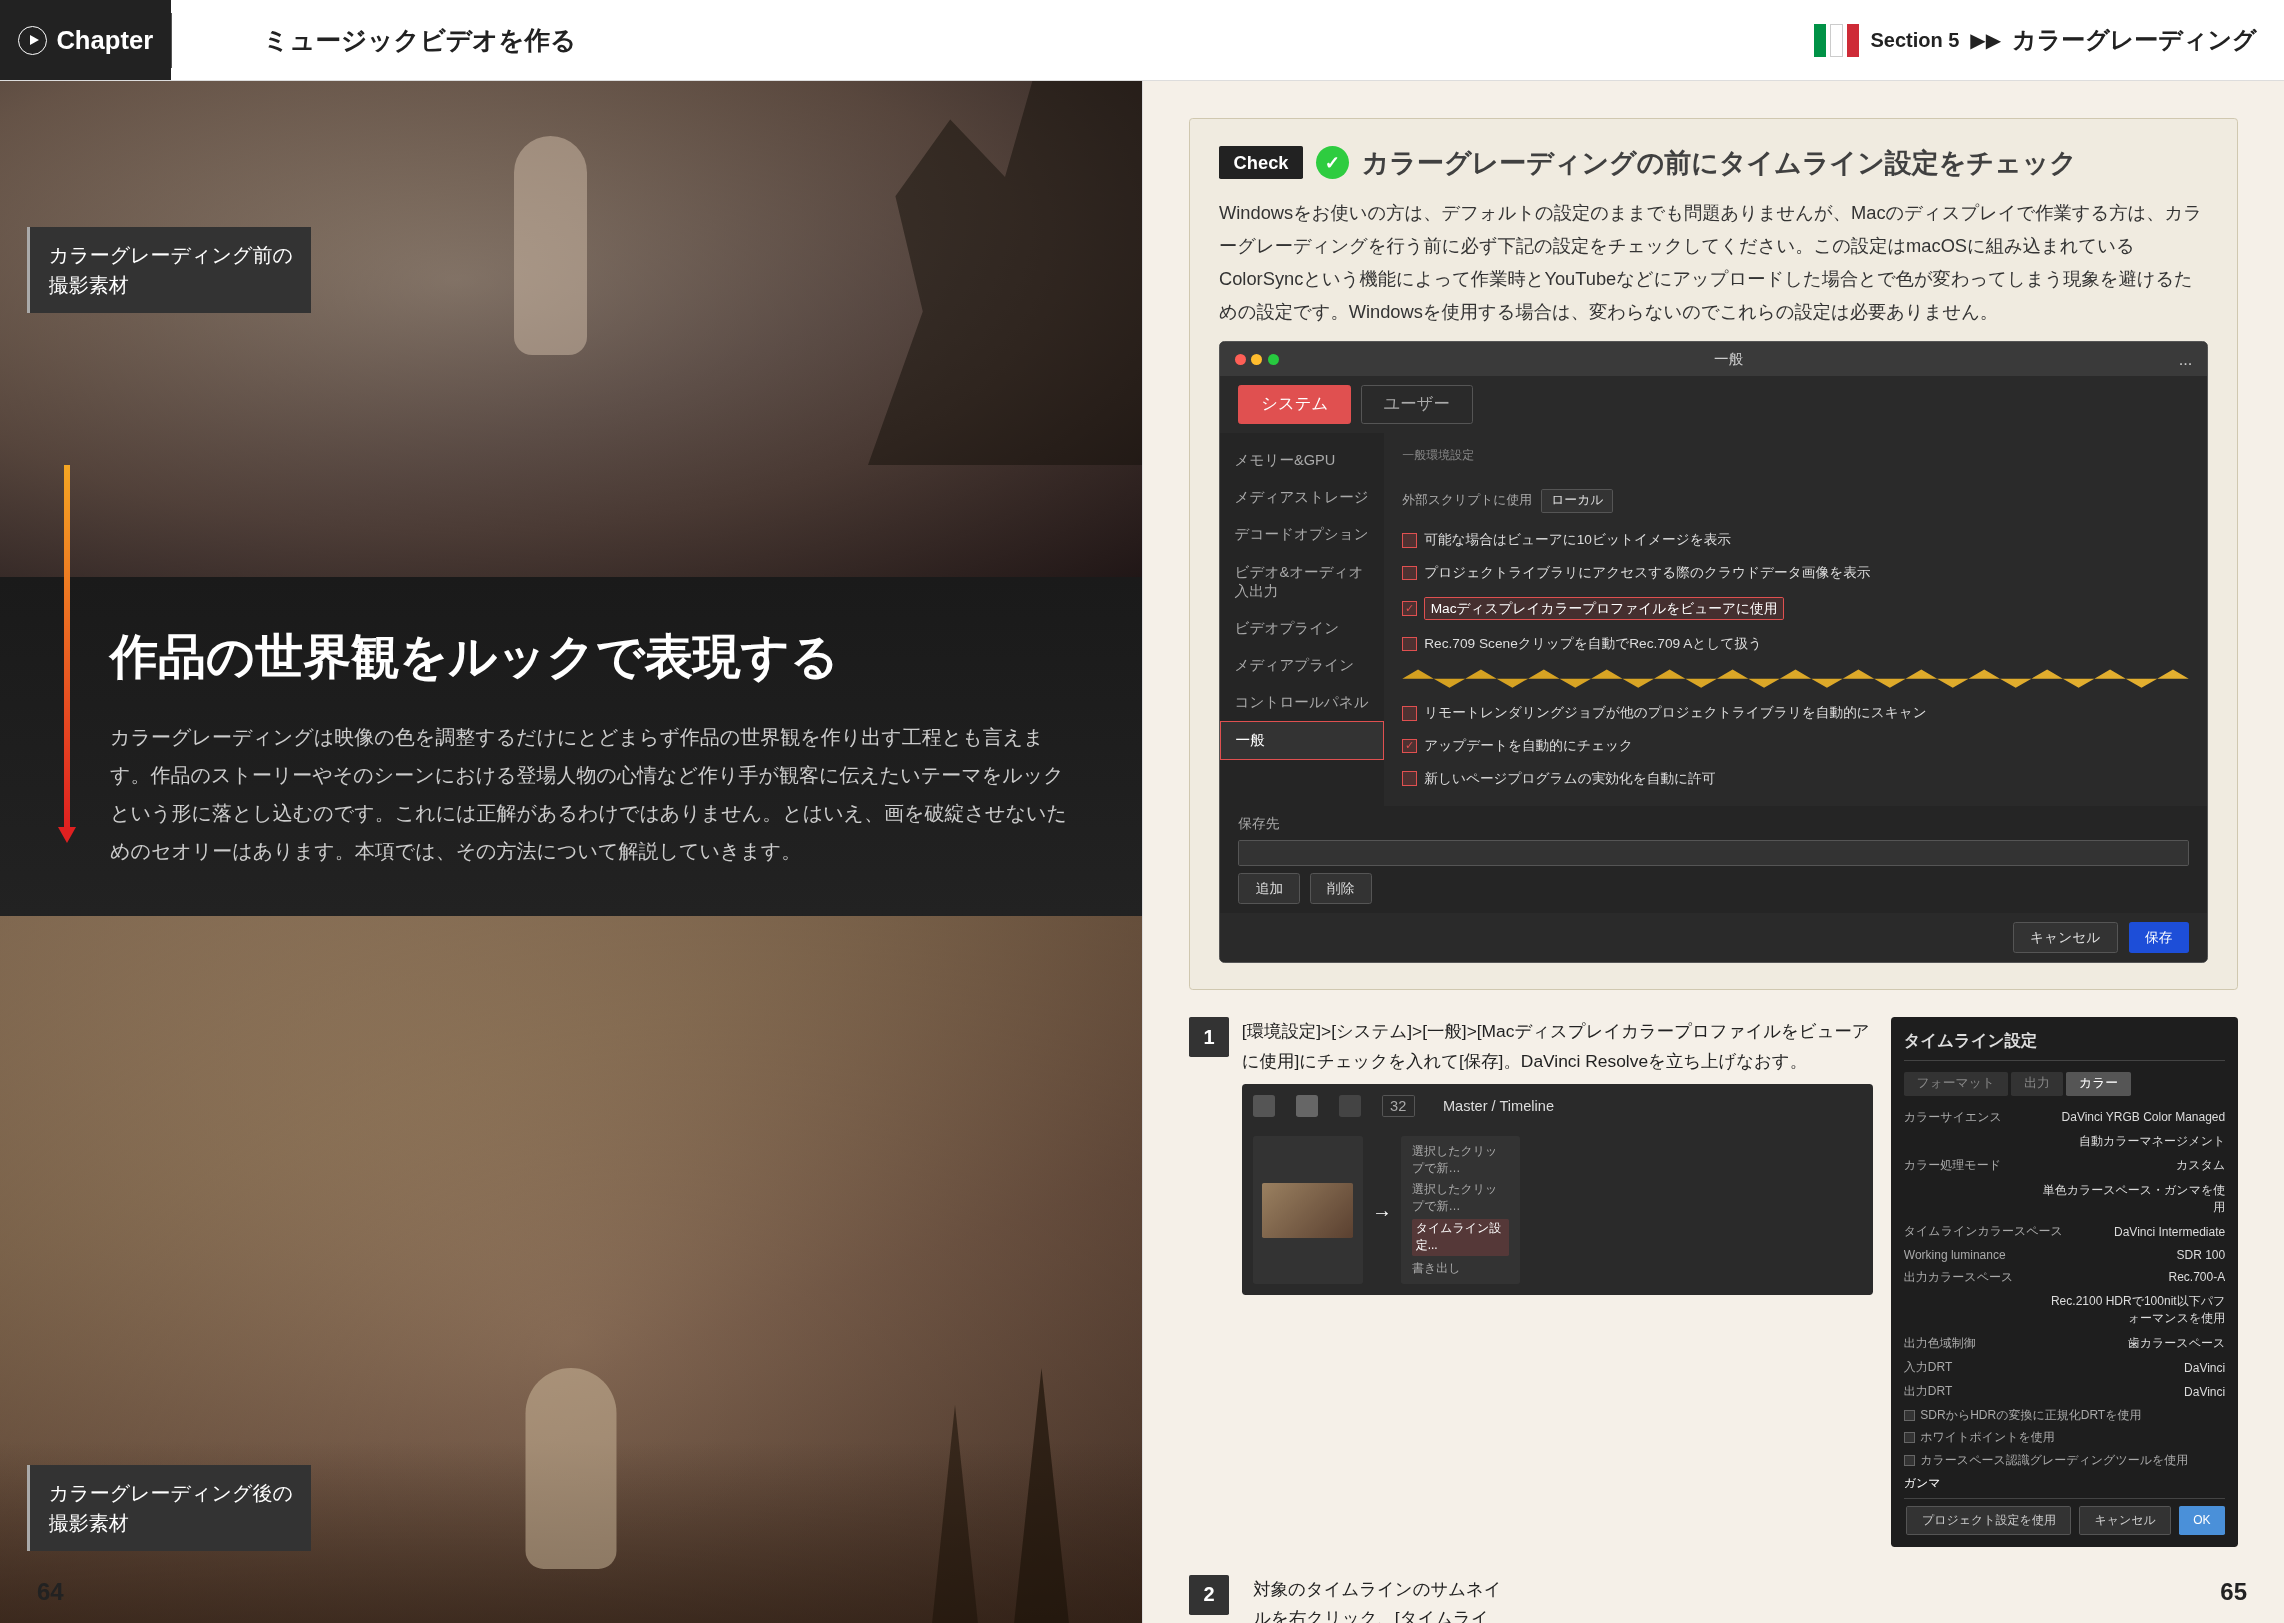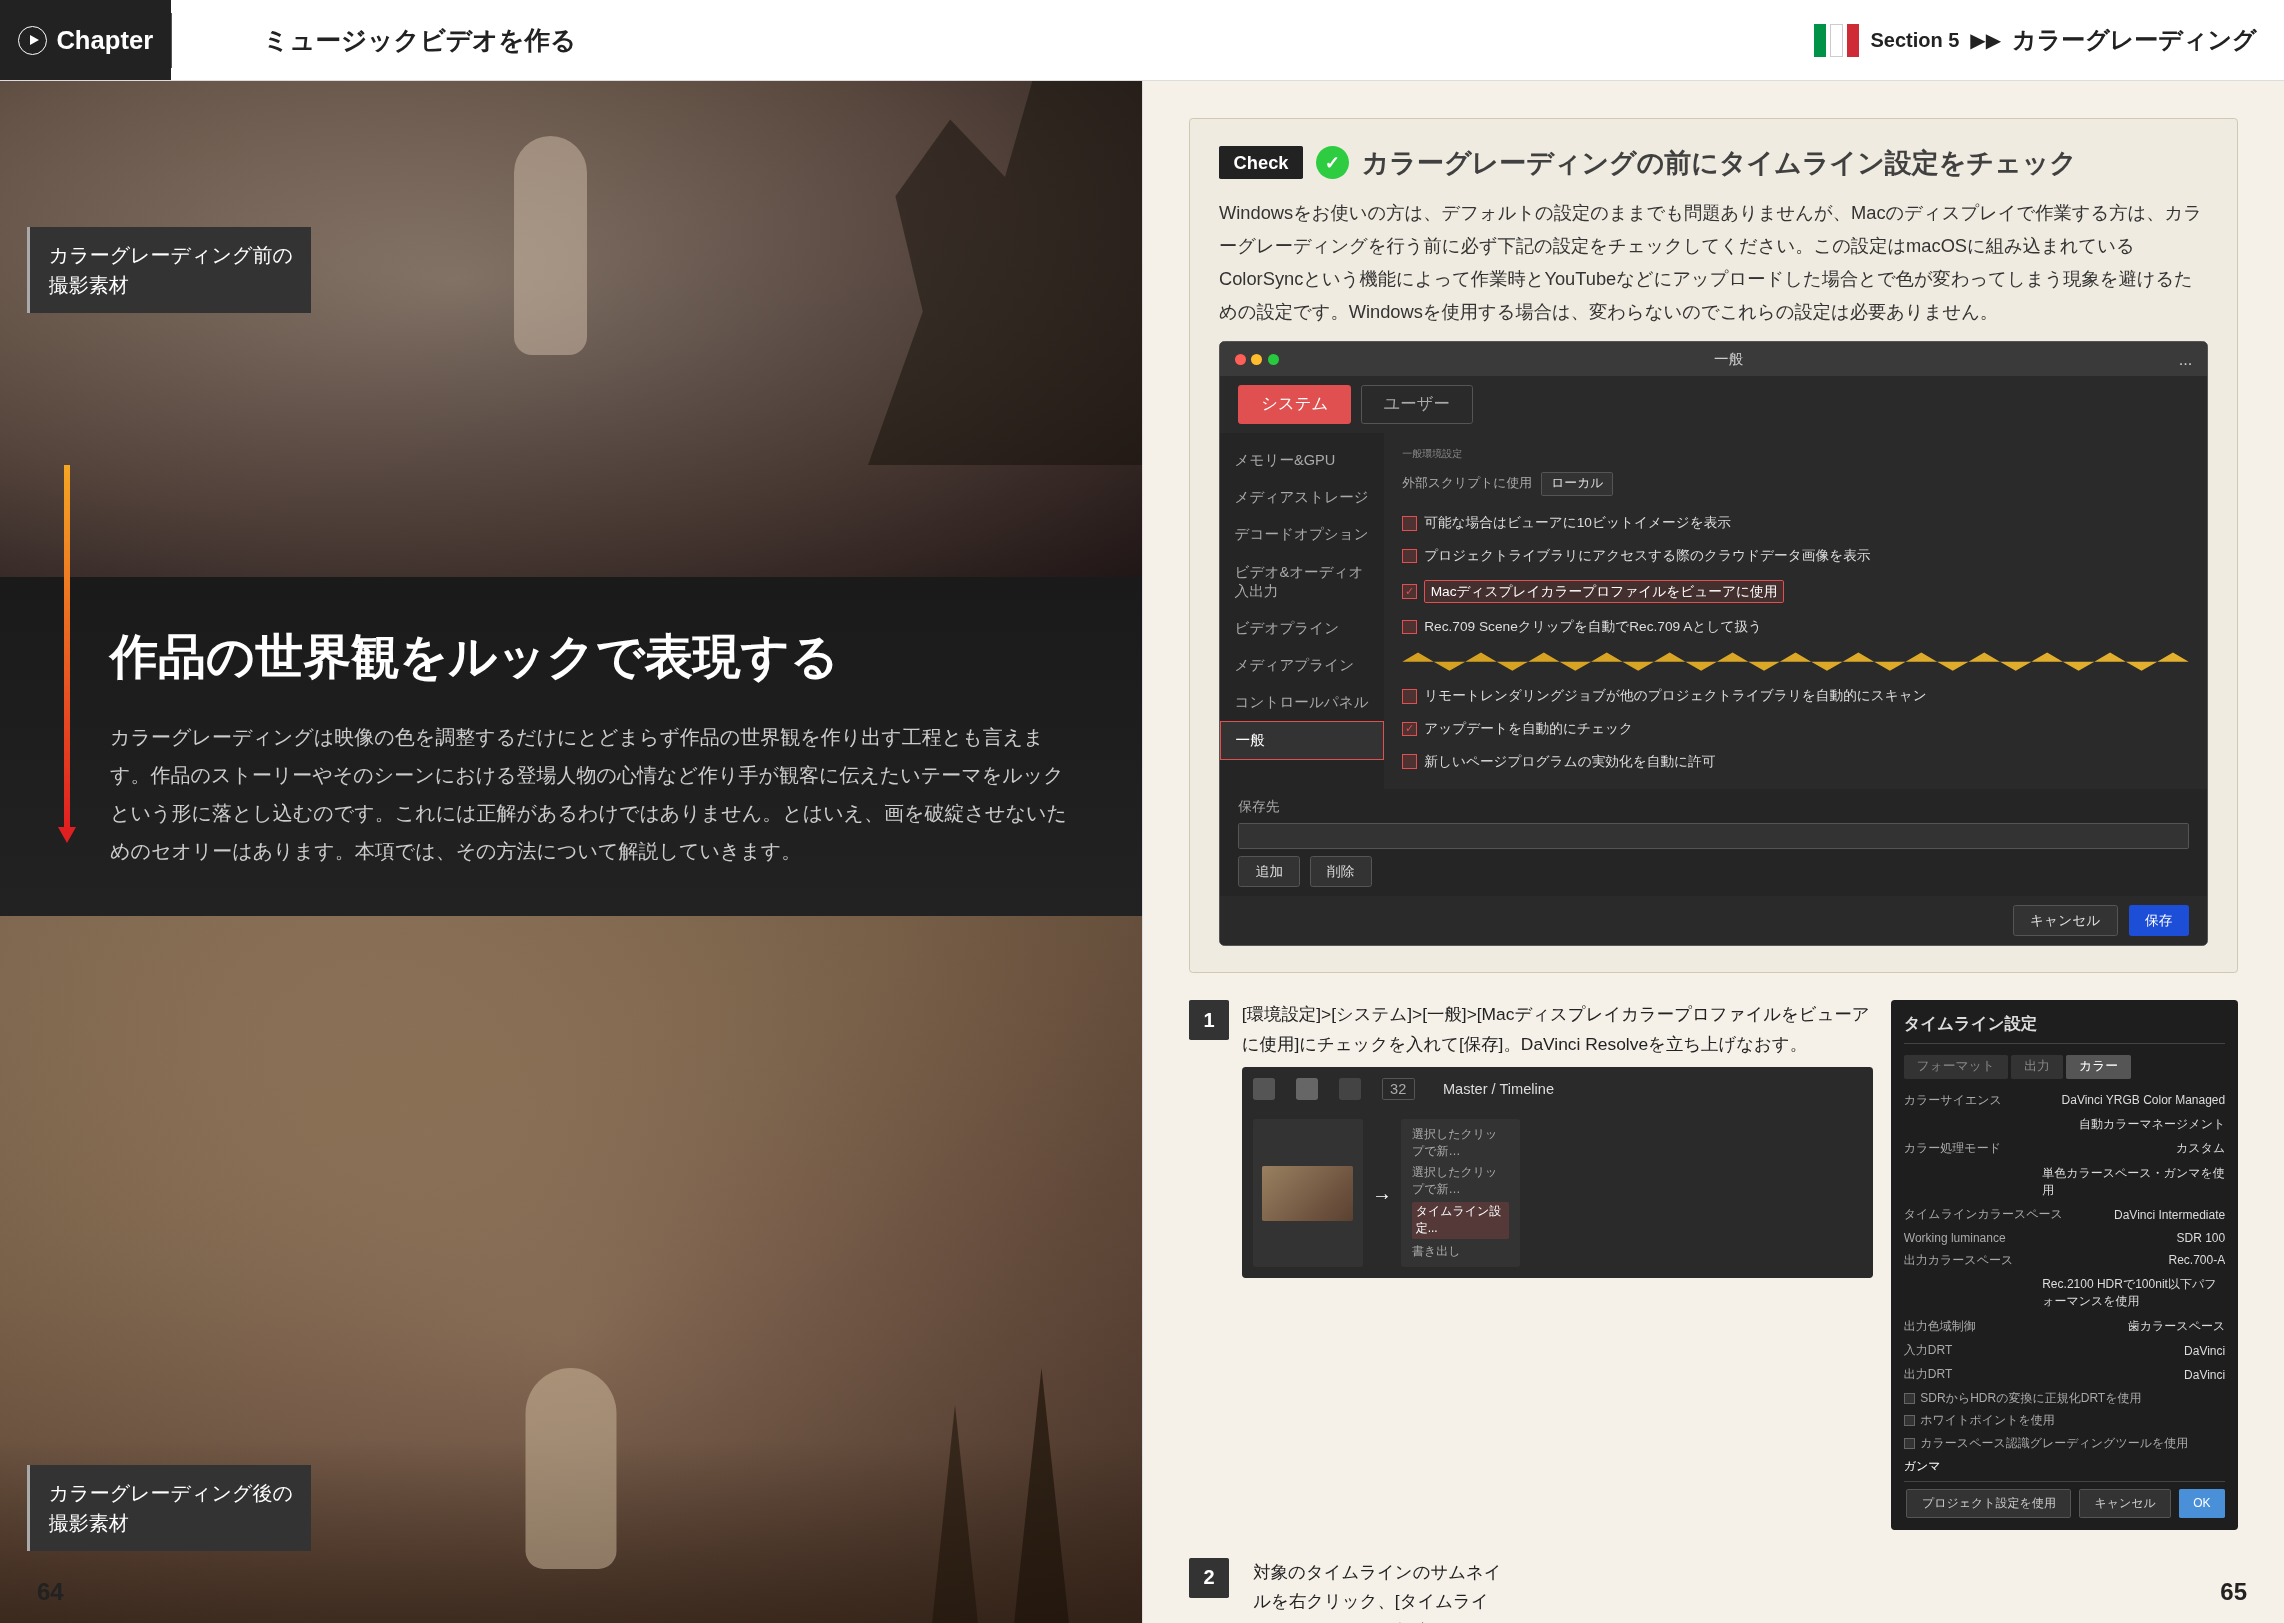--- a/index.html
+++ b/index.html
@@ -356,23 +356,23 @@
       background: #333;
     }
     .davinci-main-area {
       flex: 1;
       padding: 14.6px 18.3px;
       display: flex;
       flex-direction: column;
       gap: 7.3px;
     }
     .davinci-section-title {
-      font-size: 10px;
+      font-size: 12px;
       color: #888;
-      margin-bottom: 3px;
+      margin-bottom: 17px;
     }
     .davinci-checkbox-row {
       display: flex;
       align-items: center;
       gap: 7.3px;
       padding: 3.7px 0;
     }
     .davinci-checkbox {
       width: 14.6px;
       height: 14.6px;
@@ -626,21 +626,21 @@
       justify-content: space-between;
       align-items: center;
       padding: 3.7px 0;
       font-size: 12px;
     }
     .tl-setting-label {
       color: #aaa;
     }
     .tl-setting-value {
       color: #ddd;
-      text-align: left;
+      text-align: right;
       max-width: 183px;
     }
     .tl-settings-checkbox-row {
       display: flex;
       align-items: center;
       gap: 5.5px;
       padding: 2.7px 0;
       font-size: 12px;
       color: #aaa;
     }

